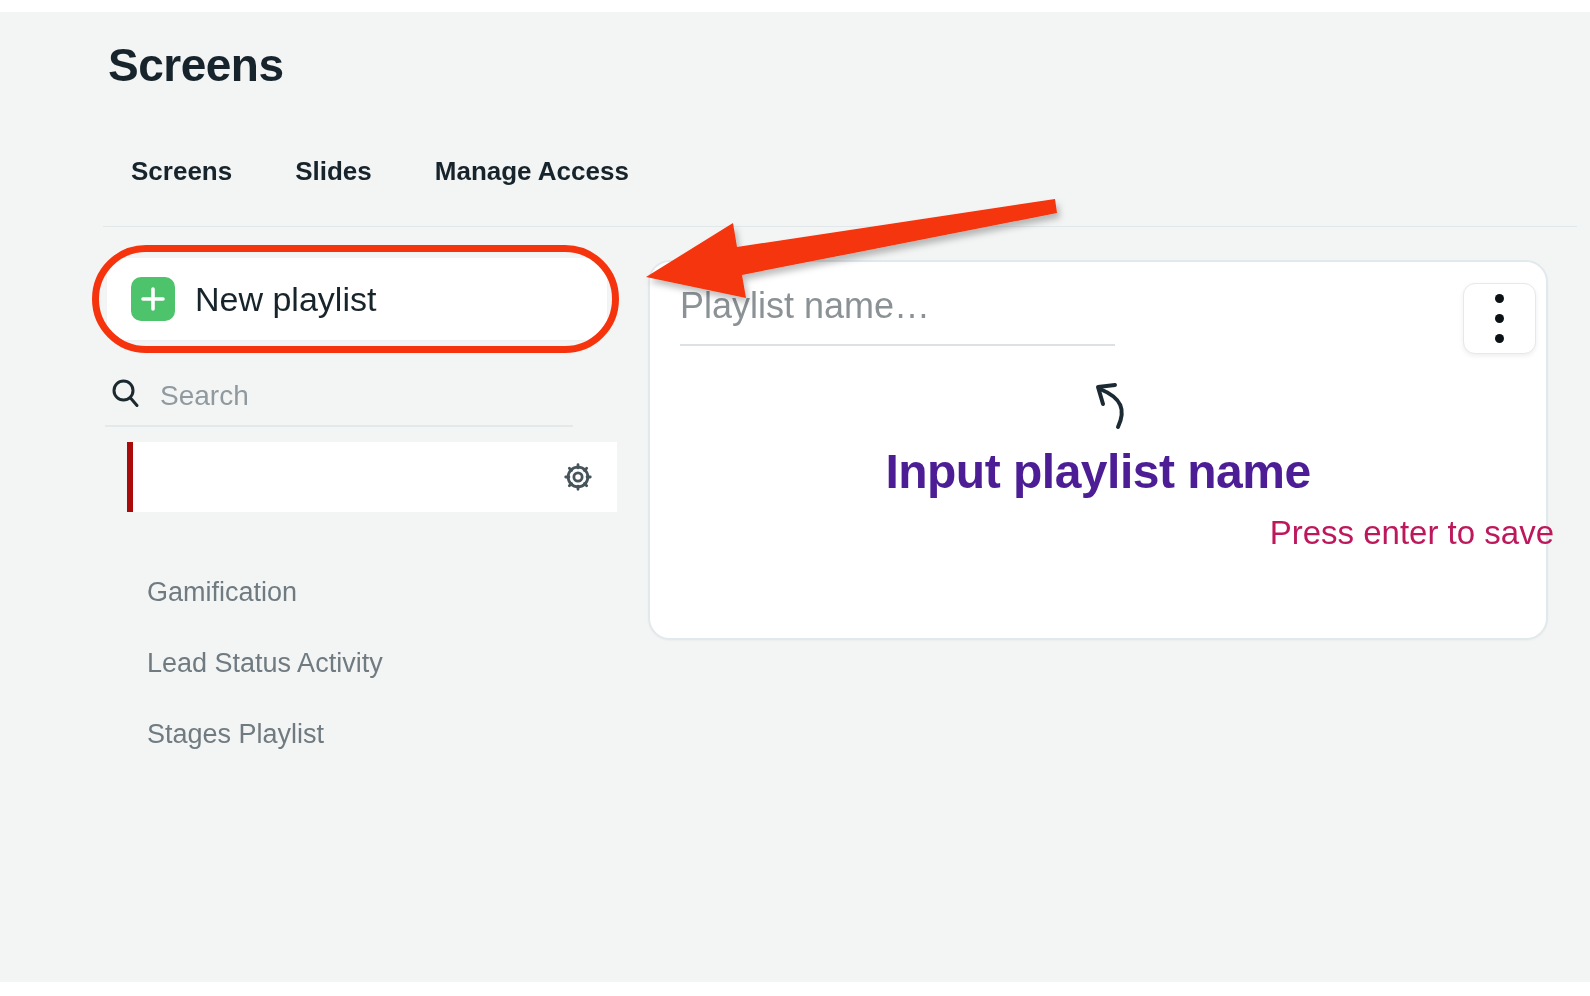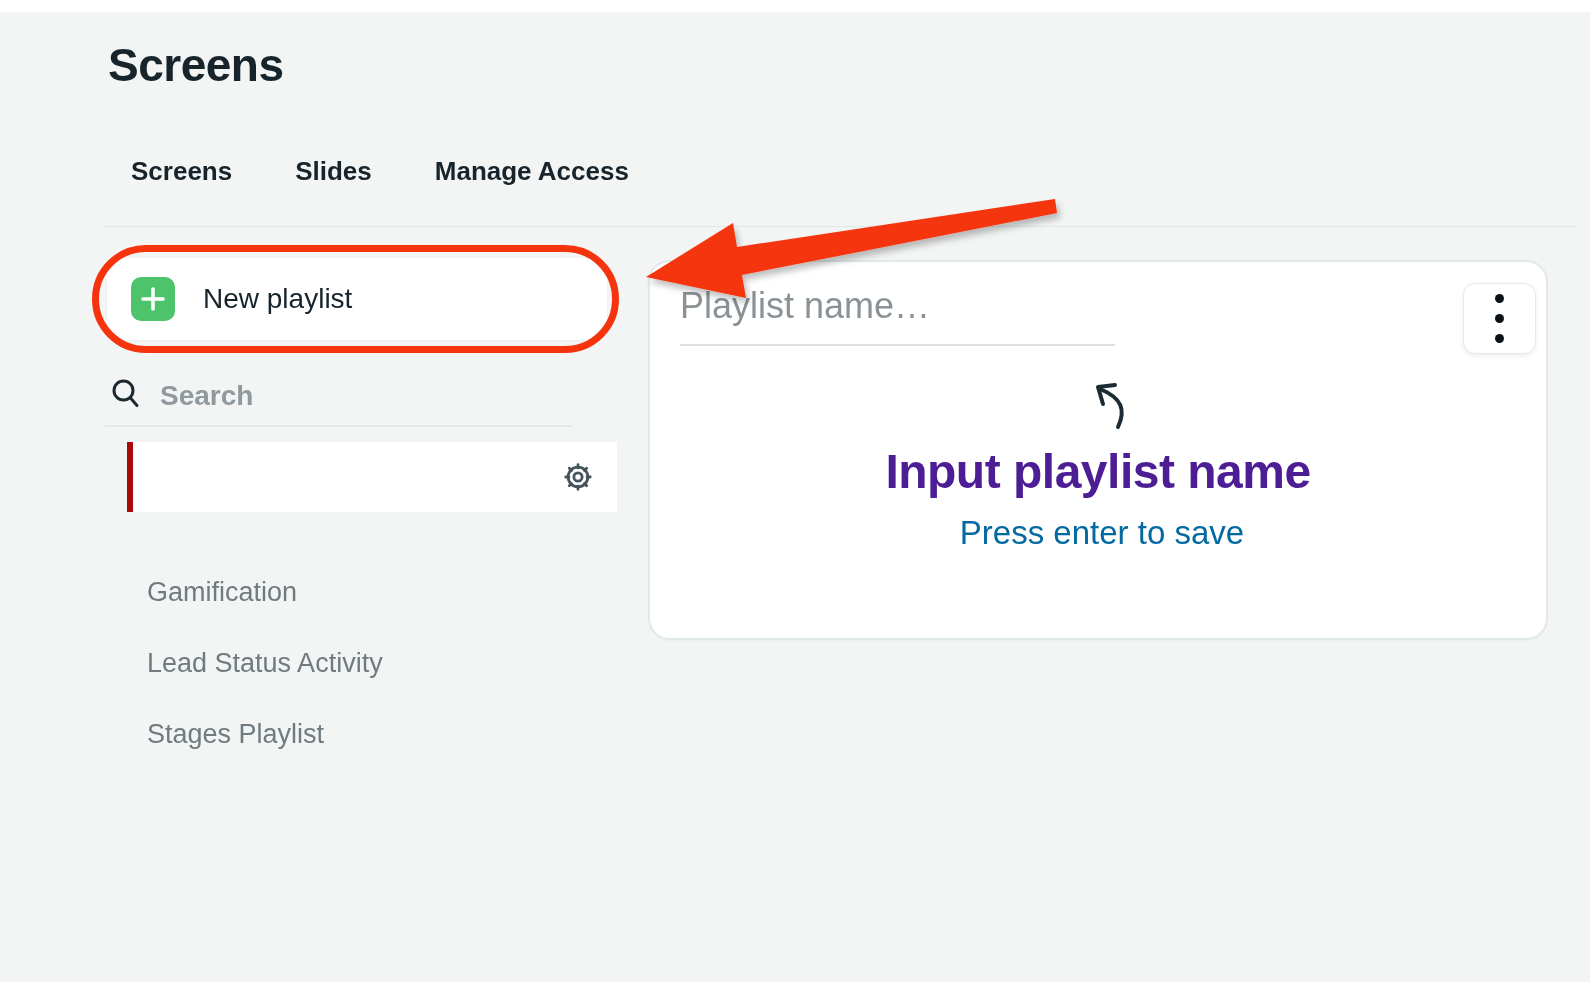--- a/index.html
+++ b/index.html
@@ -13,45 +13,45 @@
   .tabs { position:absolute; left:108px; top:127px; display:flex; align-items:center; height:64px; }
   .tab { font-size:26px; font-weight:700; color:#17242b; padding:0 23px; height:64px; display:flex; align-items:center; border-radius:9px; cursor:pointer; }
   .tab.is-active { background:#edcbca; }
   .tab + .tab { margin-left:17px; }
 
   .tabs-divider { position:absolute; left:103px; top:214px; width:1474px; height:1px; background:#e2e7e9; }
 
   
   .new-playlist-btn { position:absolute; left:107px; top:246px; width:500px; height:82px; background:#ffffff; border-radius:10px; display:flex; align-items:center; box-shadow:0 1px 2px rgba(0,0,0,0.03); cursor:pointer; }
   .plus-badge { width:44px; height:44px; margin-left:24px; background:#4dc36b; border-radius:10px; display:flex; align-items:center; justify-content:center; }
-  .new-playlist-label { margin-left:28px; font-size:28px; font-weight:500; color:#17242b; }
+  .new-playlist-label { margin-left:20px; font-size:34px; font-weight:500; color:#17242b; }
 
   
   .search-row { position:absolute; left:108px; top:358px; width:465px; height:52px; display:flex; align-items:center; }
-  .search-input { border:none; outline:none; background:transparent; margin-left:16px; font-size:28px; color:#3c4549; width:380px; font-family:"Liberation Sans", sans-serif;font-weight:bold; }
+  .search-input { border:none; outline:none; background:transparent; margin-left:16px; font-size:28px; color:#3c4549; width:380px; font-family:"Liberation Sans", sans-serif; }
   .search-input::placeholder { color:#909a9e; }
   .search-divider { position:absolute; left:105px; top:413px; width:468px; height:2px; background:#e3e8ea; }
 
   
   .selected-row { position:absolute; left:127px; top:430px; width:490px; height:70px; background:#ffffff; border-left:6px solid #a90b0b; display:flex; align-items:center; justify-content:flex-end; cursor:pointer; }
   .selected-name { flex:1; margin-left:16px; font-size:26px; color:#17242b; }
   .gear-btn { margin-right:22px; width:34px; height:34px; display:flex; align-items:center; justify-content:center; cursor:pointer; }
 
   .playlist-item { position:absolute; left:147px; width:430px; height:44px; font-size:27px; color:#6f7b80; display:flex; align-items:center; cursor:pointer;margin-top:36px; }
 
   
   .editor-card { position:absolute; left:648px; top:248px; width:900px; height:380px; background:#ffffff; border:2px solid #e2e9ec; border-radius:22px; box-shadow:0 1px 2px rgba(0,0,0,0.03); }
   .name-input { position:absolute; left:30px; top:20px; width:435px; height:48px; border:none; outline:none; background:transparent; font-size:36px; font-weight:500; color:#3c4549; font-family:"Liberation Sans", sans-serif; }
   .name-input::placeholder { color:#8b9296; }
   .name-underline { position:absolute; left:30px; top:82px; width:435px; height:2px; background:#dbe1e5; }
   .kebab-btn { position:absolute; right:10px; top:21px; width:73px; height:71px; background:#ffffff; border:1px solid #e3e9ec; border-radius:12px; box-shadow:0 2px 5px rgba(0,0,0,0.07); display:flex; flex-direction:column; align-items:center; justify-content:center; gap:11px; cursor:pointer; }
   .kebab-btn .dot { width:9px; height:9px; border-radius:50%; background:#0b1115; }
   .hint-arrow { position:absolute; left:434px; top:110px; width:56px; height:58px; }
   .hint-title { position:absolute; left:0; top:182px; width:896px; text-align:center; font-size:48px; font-weight:800; letter-spacing:-0.5px; color:#4c1d95; }
-  .hint-subtitle { position:absolute; left:0; top:252px; width:904px; text-align:center; font-size:33px; font-weight:400; color:#0369a1; }
+  .hint-subtitle { position:absolute; left:0; top:252px; width:904px; text-align:right; font-size:33px; font-weight:400; color:#be185d; }
 
   
   .annotation-oval { position:absolute; left:92px; top:233px; width:527px; height:108px; border:7px solid #f5340e; border-radius:54px; pointer-events:none; z-index:40; }
   .annotation-arrow-svg { position:absolute; left:0; top:0; width:1590px; height:996px; pointer-events:none; z-index:41; }
 </style>
 </head>
 <body>
 
 <div class="page">
 

